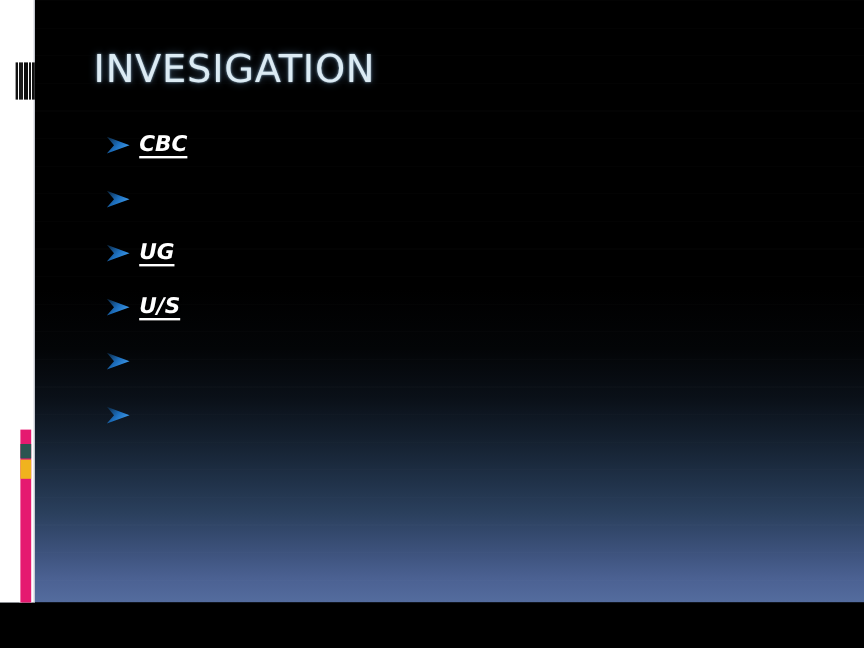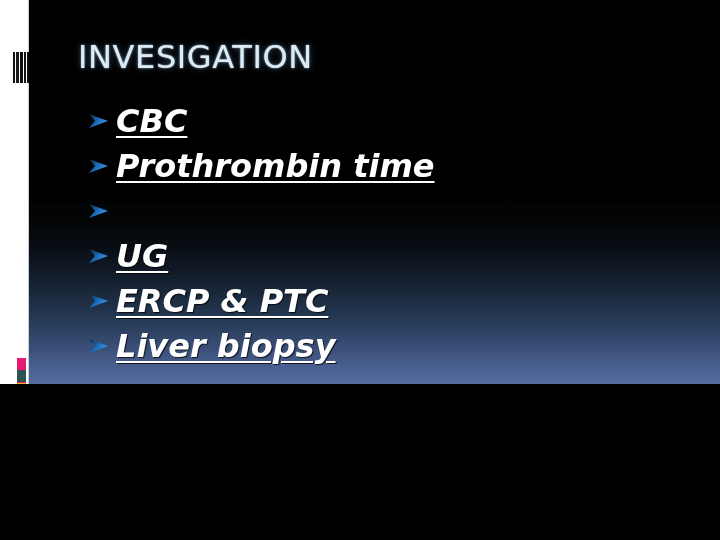--- a/index.html
+++ b/index.html
@@ -10,21 +10,21 @@
   body {
     width: 720px;
     height: 540px;
     overflow: hidden;
     font-family: "Liberation Sans", sans-serif;
   }
 
   .slide {
     position: relative;
     width: 720px;
-    height: 384px;
+    height: 502px;
     overflow: hidden;
     background: #000000;
   }
 
   
   .slide-bg {
     position: absolute;
     inset: 0;
     background: linear-gradient(to bottom,
         #000000 0%,
@@ -138,21 +138,21 @@
     height: 45px;
   }
   .bullet-mark {
     flex: 0 0 auto;
     width: 22px;
     height: 18px;
     margin-right: 6px;
     display: block;
   }
   .bullet-text {
-    font-size: 32px;
+    font-size: 18px;
     font-weight: bold;
     font-style: italic;
     color: #ffffff;
     text-decoration: underline;
     text-underline-offset: 4px;
     text-decoration-thickness: 2px;
     white-space: nowrap;
     text-shadow: 1px 1px 1px rgba(0,0,0,0.75);
     font-family: "DejaVu Sans", sans-serif;
   }
@@ -184,50 +184,48 @@
               <stop offset="55%" stop-color="#1c6ebd"></stop>
               <stop offset="100%" stop-color="#3f9ae8"></stop>
           </linearGradient>
         </defs>
         <path d="M1 2 L20 9 L1 16 L7 9 Z" fill="url(#bg0)"></path>
       </svg>
       <span class="bullet-text">CBC</span>
     </div>
 
 
-    <div class="bullet-row">
-      <svg class="bullet-mark" viewBox="0 0 22 18">
-        <path d="M1 2 L20 9 L1 16 L7 9 Z" fill="url(#bg0)"></path>
-      </svg>
-      <span class="bullet-text">Prothrombin time</span>
-    </div>
 
     <div class="bullet-row">
       <svg class="bullet-mark" viewBox="0 0 22 18">
         <path d="M1 2 L20 9 L1 16 L7 9 Z" fill="url(#bg0)"></path>
       </svg>
     </div>
 
     <div class="bullet-row">
       <svg class="bullet-mark" viewBox="0 0 22 18">
         <path d="M1 2 L20 9 L1 16 L7 9 Z" fill="url(#bg0)"></path>
       </svg>
       <span class="bullet-text">UG</span>
     </div>
 
 
-
-    <div class="bullet-row">
-      <svg class="bullet-mark" viewBox="0 0 22 18">
-        <path d="M1 2 L20 9 L1 16 L7 9 Z" fill="url(#bg0)"></path>
-      </svg>
-      <span class="bullet-text">ERCP &amp; PTC</span>
-    </div>
-
-    <div class="bullet-row">
-      <svg class="bullet-mark" viewBox="0 0 22 18">
-        <path d="M1 2 L20 9 L1 16 L7 9 Z" fill="url(#bg0)"></path>
-      </svg>
-      <span class="bullet-text">Liver biopsy</span>
+    <div class="bullet-row">
+      <svg class="bullet-mark" viewBox="0 0 22 18">
+        <path d="M1 2 L20 9 L1 16 L7 9 Z" fill="url(#bg0)"></path>
+      </svg>
+      <span class="bullet-text">U/S</span>
+    </div>
+
+    <div class="bullet-row">
+      <svg class="bullet-mark" viewBox="0 0 22 18">
+        <path d="M1 2 L20 9 L1 16 L7 9 Z" fill="url(#bg0)"></path>
+      </svg>
+    </div>
+
+    <div class="bullet-row">
+      <svg class="bullet-mark" viewBox="0 0 22 18">
+        <path d="M1 2 L20 9 L1 16 L7 9 Z" fill="url(#bg0)"></path>
+      </svg>
     </div>
 
   </div>
 </div>
 
 </body></html>

